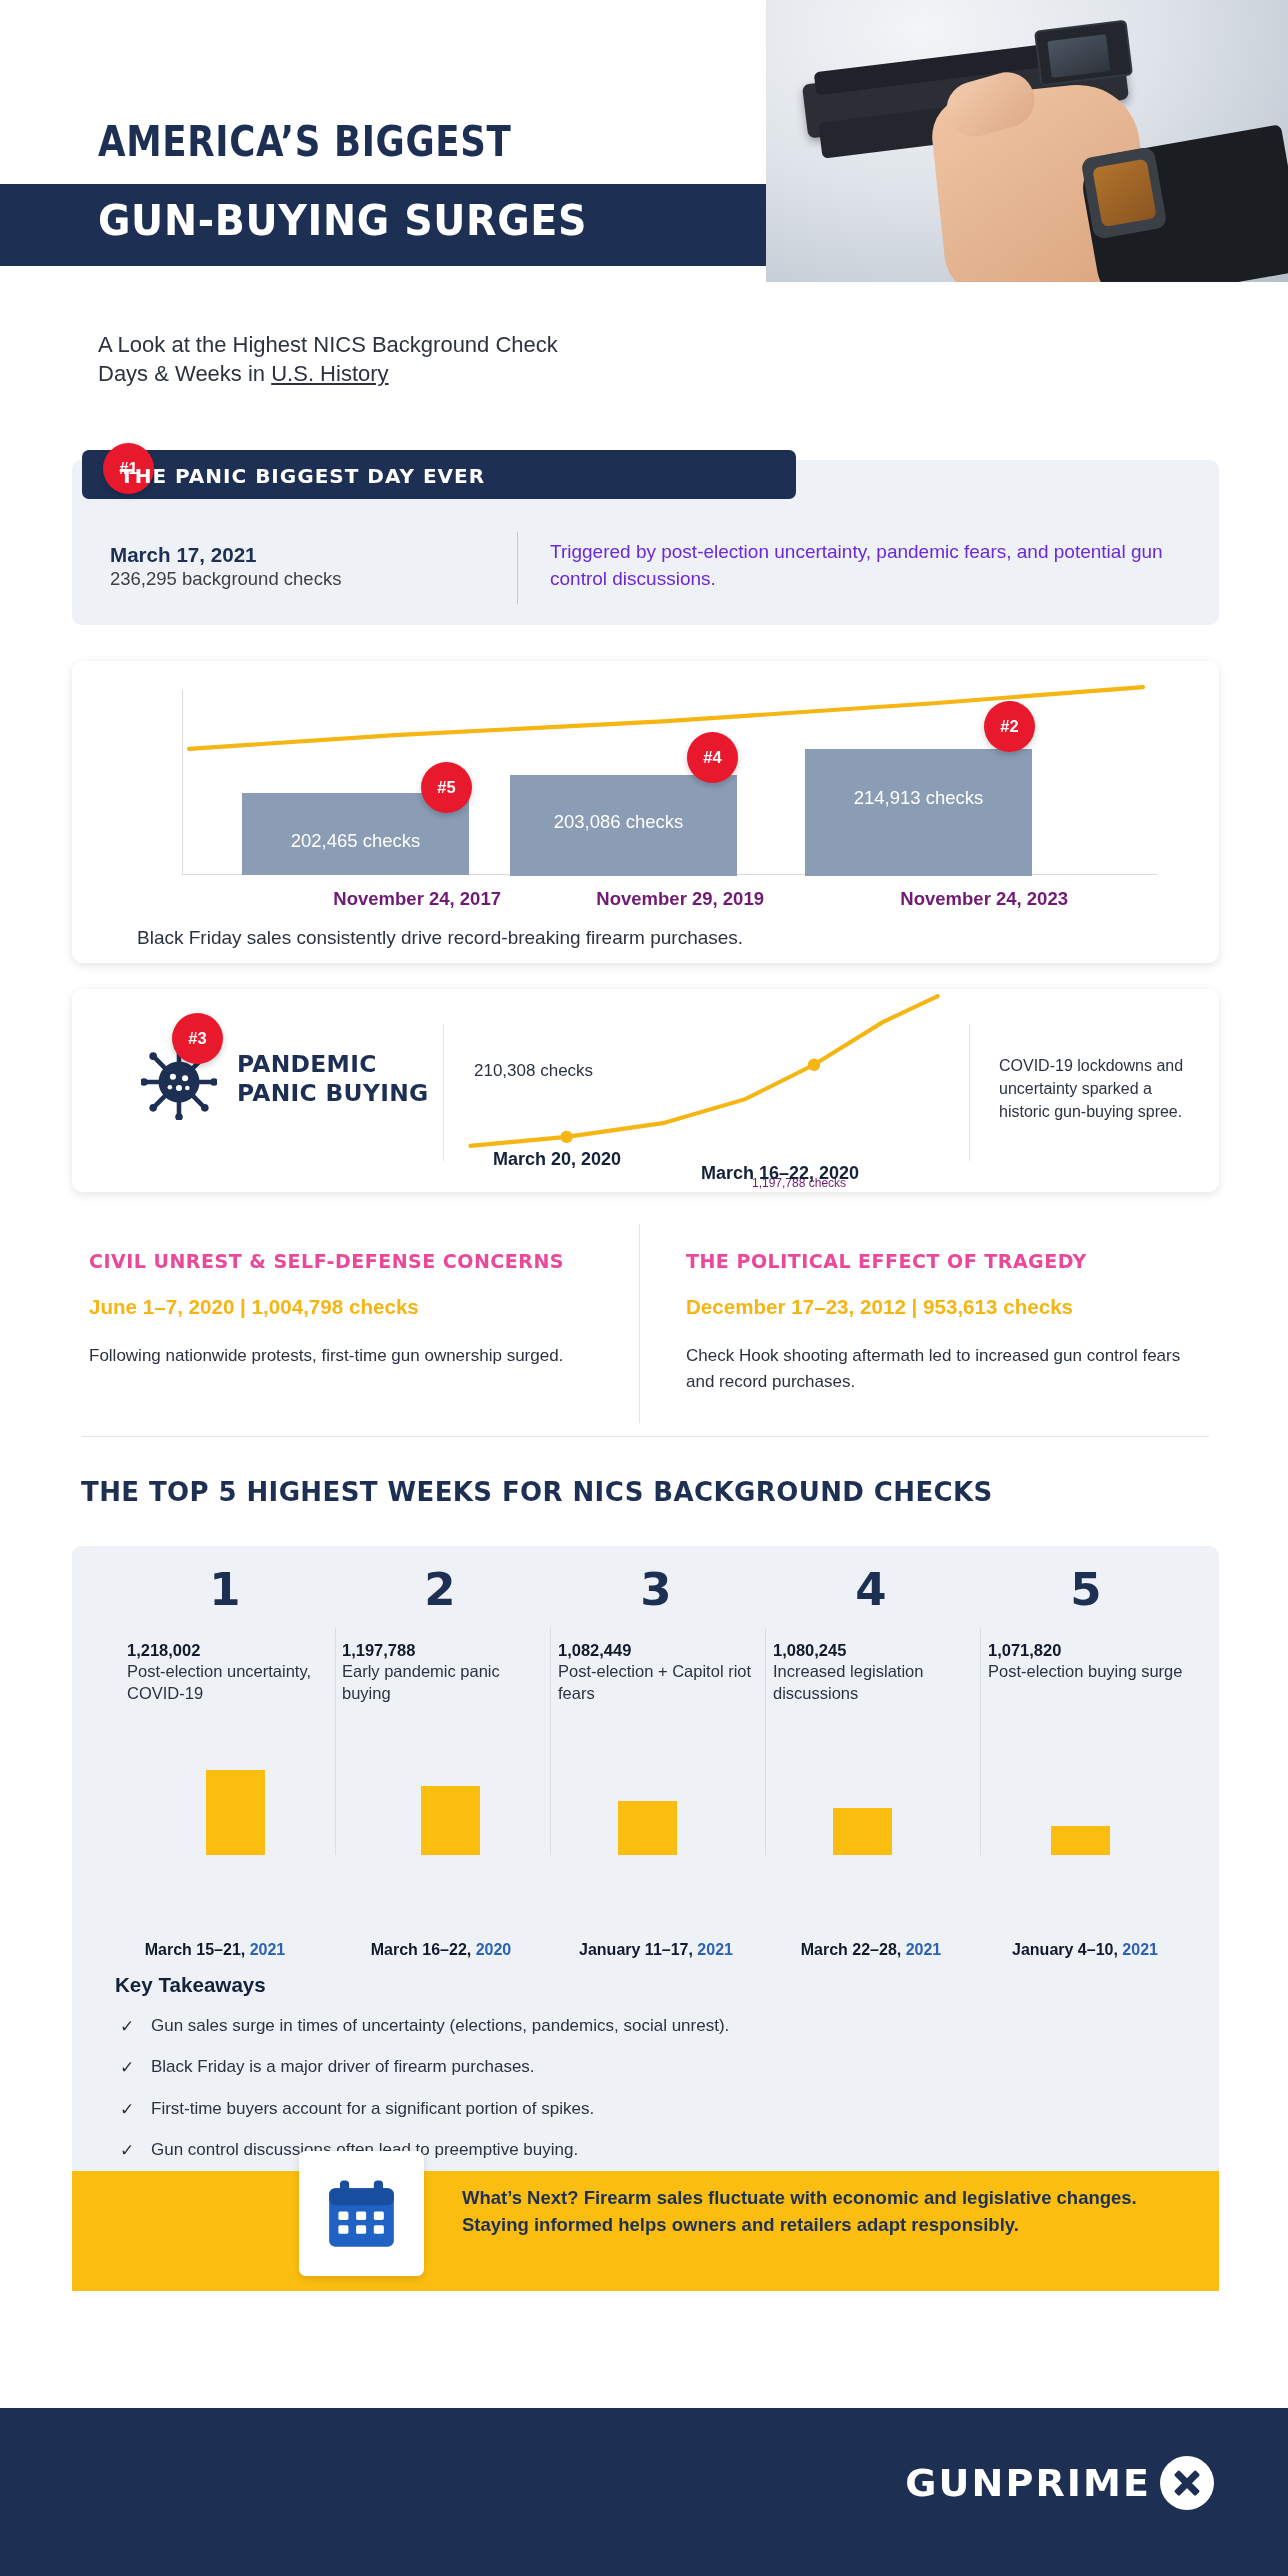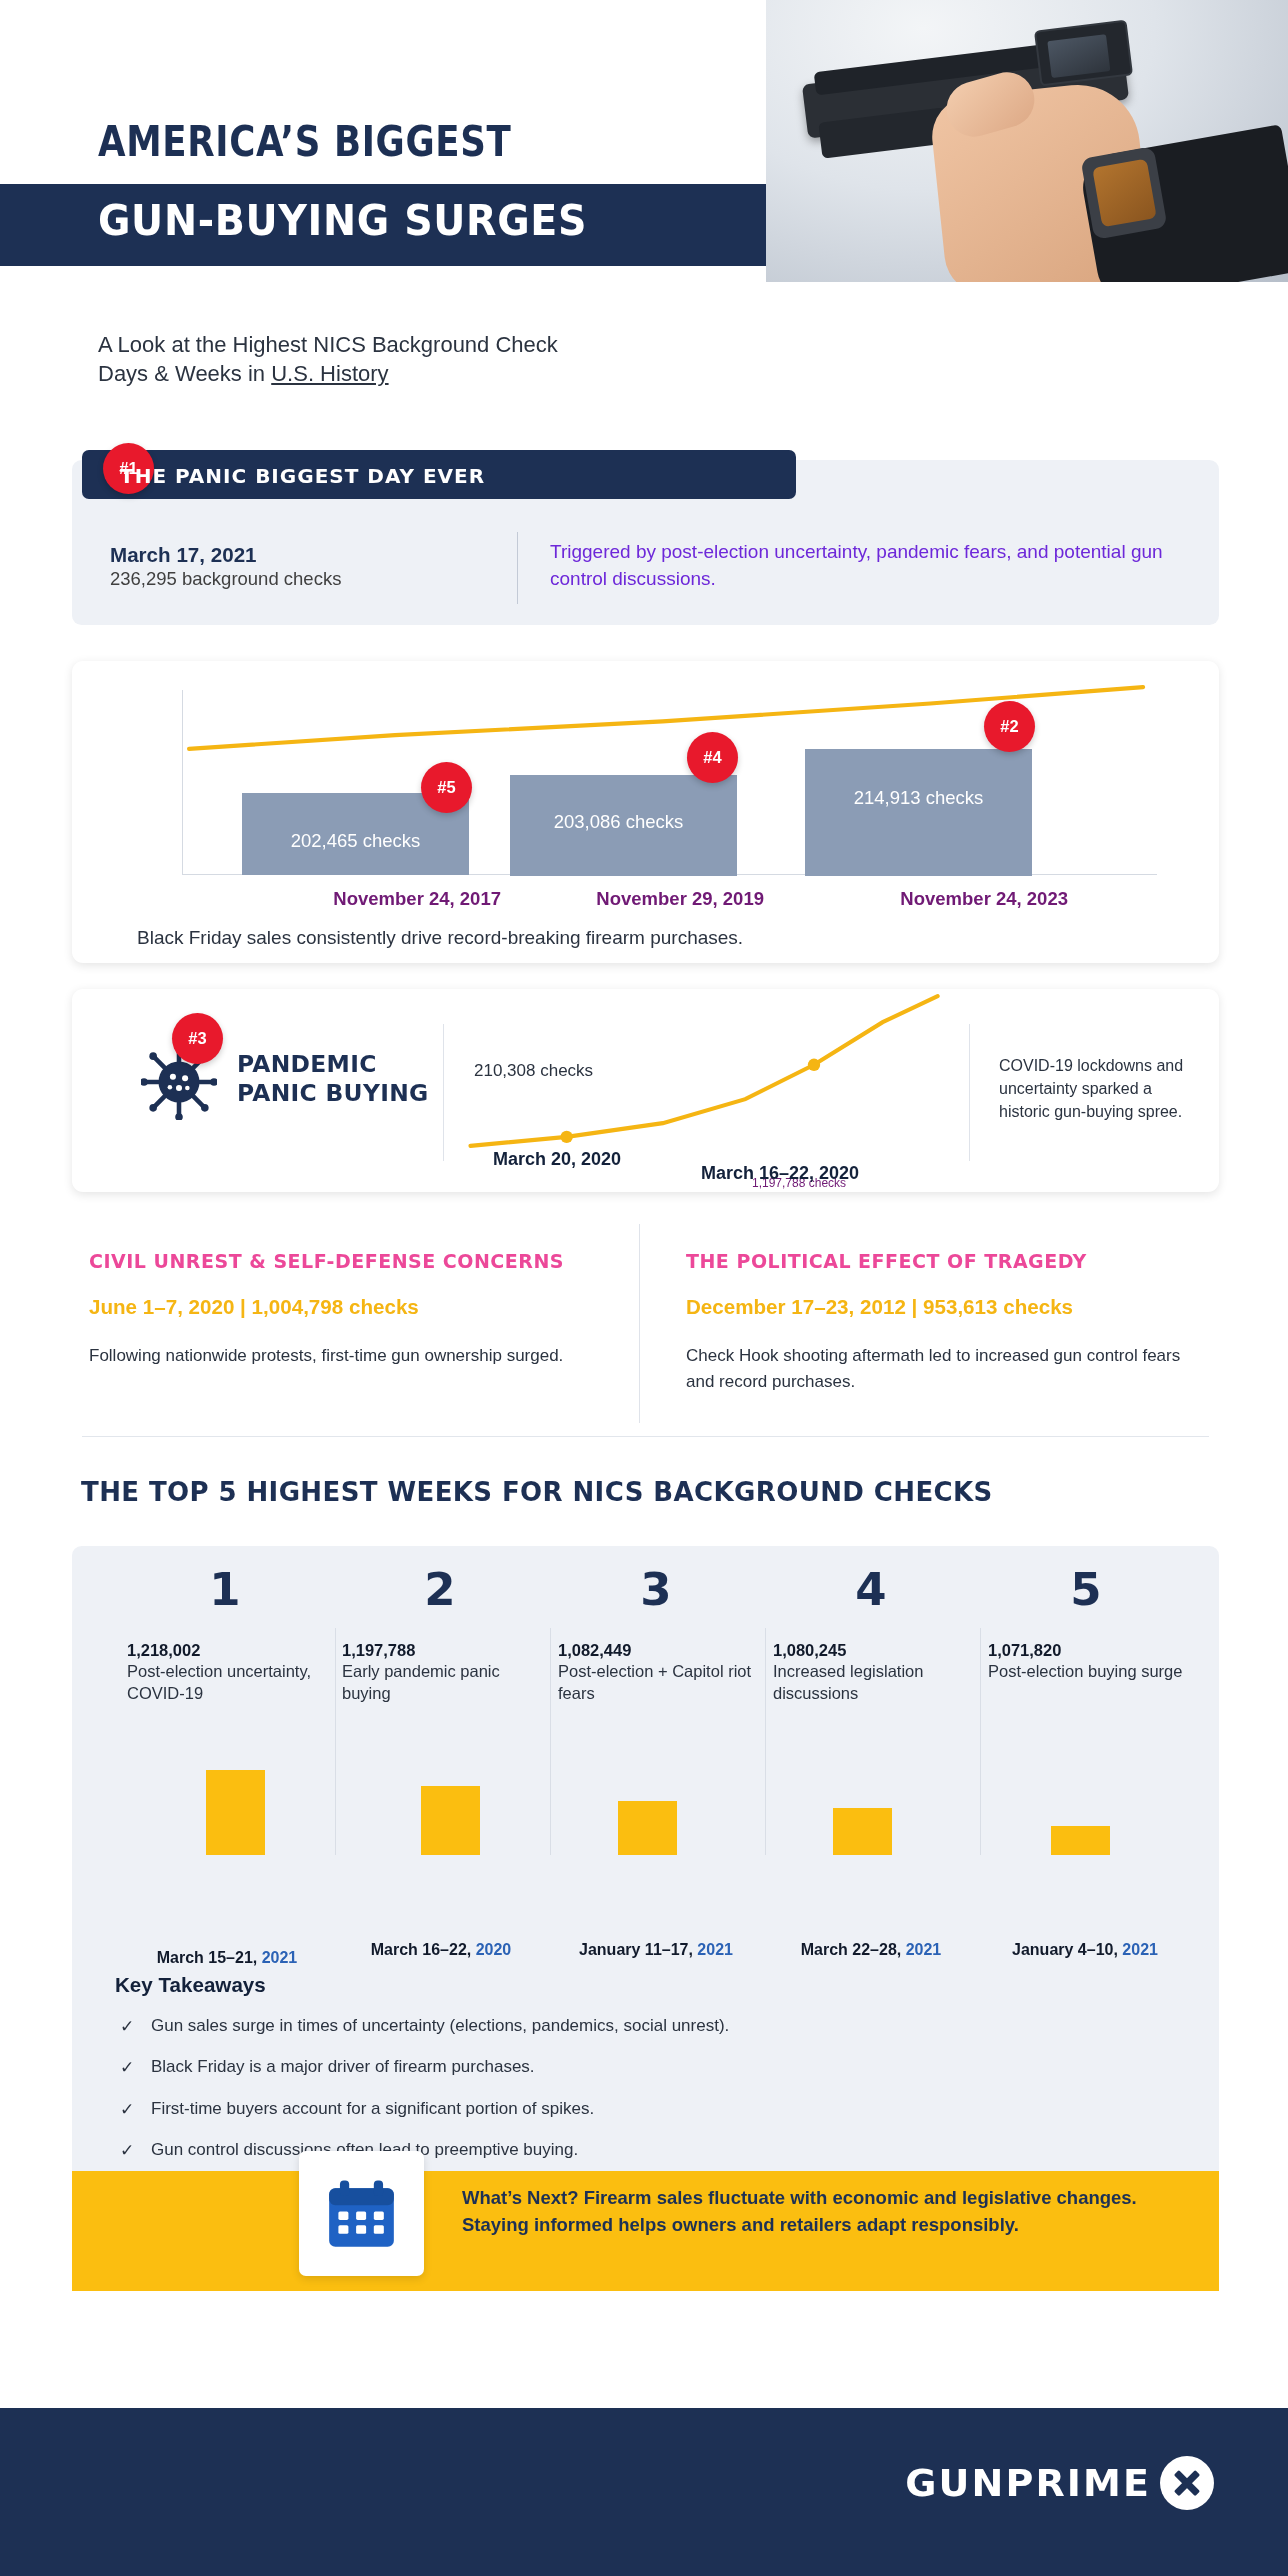--- a/index.html
+++ b/index.html
@@ -697,21 +697,21 @@
   <div class="t5-sep" style="left:550px;"></div>
   <div class="t5-sep" style="left:765px;"></div>
   <div class="t5-sep" style="left:980px;"></div>
 
   <div class="t5-col" style="left:127px;">
     <div class="t5-rank">1</div>
     <div class="t5-num">1,218,002</div>
     <div class="t5-desc">Post-election uncertainty, COVID-19</div>
   </div>
   <div class="t5-bar" style="left:206px; width:59px; top:1770px; height:85px;"></div>
-  <div class="t5-xlabel" style="left:124px;margin-top:8px;"><span>March 15–21, </span><span class="yr">2021</span></div>
+  <div class="t5-xlabel" style="left:112px;"><span>March 15–21, </span><span class="yr">2021</span></div>
 
   <div class="t5-col" style="left:342px;">
     <div class="t5-rank">2</div>
     <div class="t5-num">1,197,788</div>
     <div class="t5-desc">Early pandemic panic buying</div>
   </div>
   <div class="t5-bar" style="left:421px; width:59px; top:1786px; height:69px;"></div>
   <div class="t5-xlabel" style="left:338px;"><span>March 16–22, </span><span class="yr">2020</span></div>
 
   <div class="t5-col" style="left:558px;">

